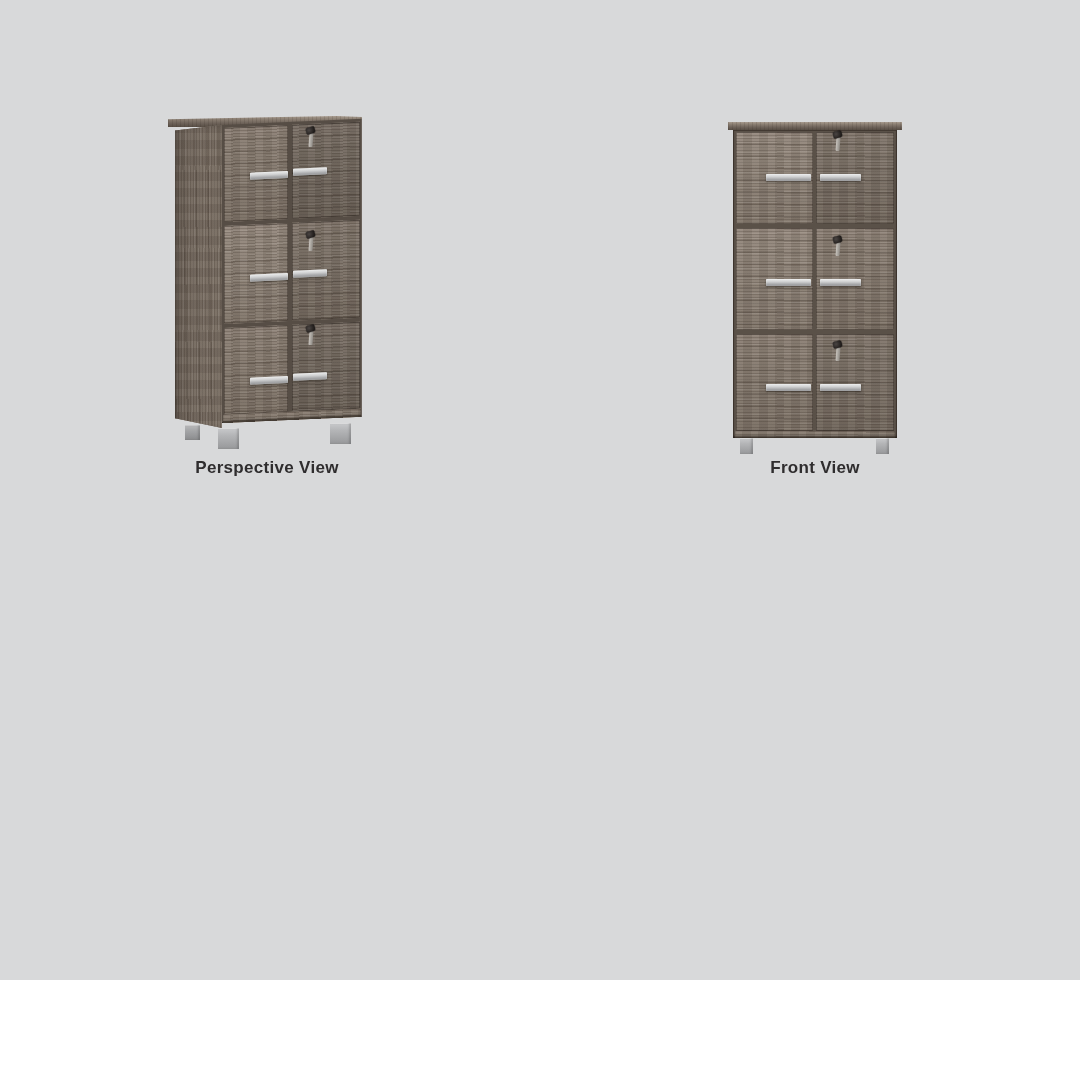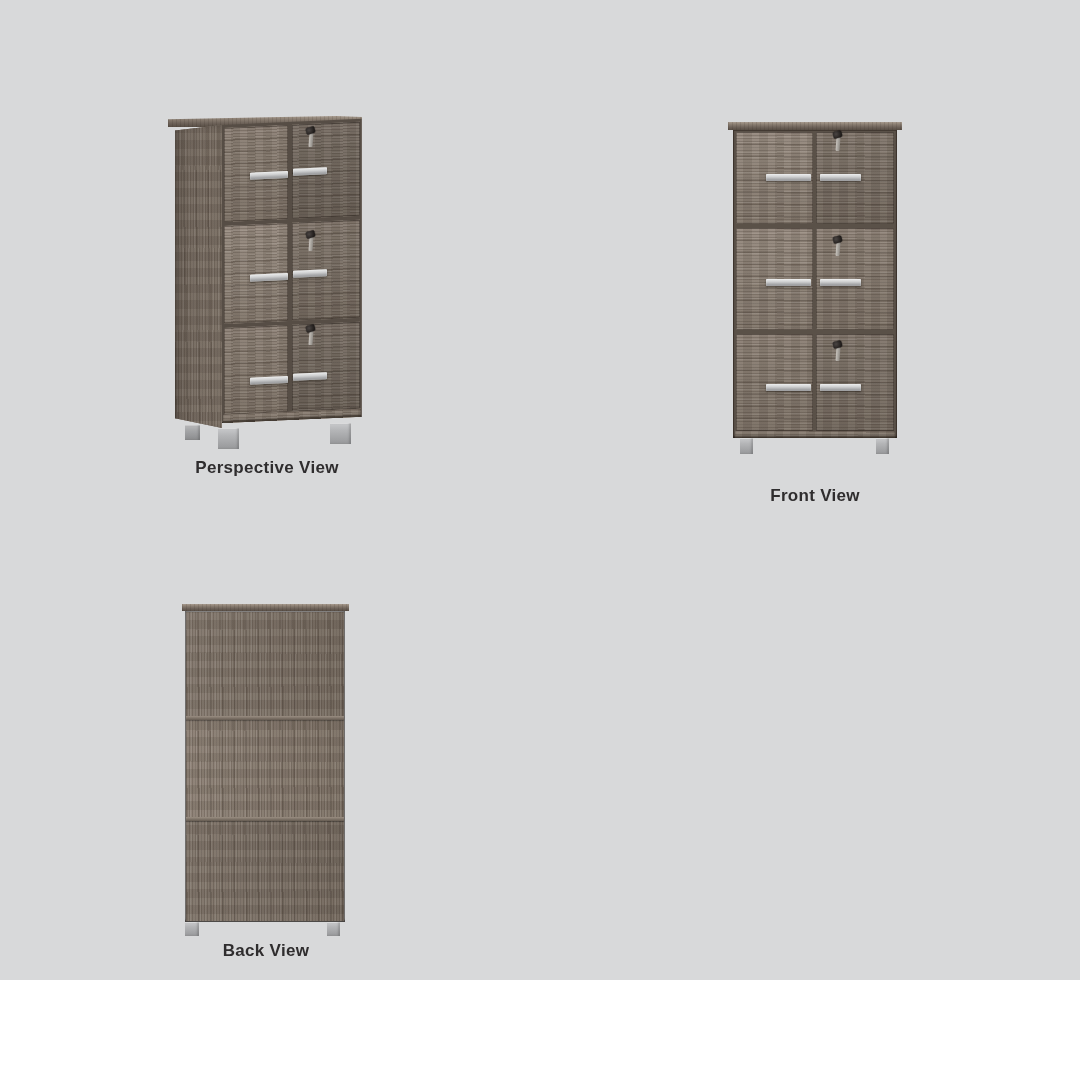--- a/index.html
+++ b/index.html
@@ -11,21 +11,21 @@
   .view{position:absolute;margin:0;padding:0;}
   #view-perspective{left:168px;top:112px;width:198px;height:380px;}
   #view-front{left:725px;top:115px;width:180px;height:377px;}
   #view-back{left:178px;top:598px;width:176px;height:377px;}
   .view-label{
     position:absolute;left:50%;transform:translateX(-50%);
     white-space:nowrap;font-weight:bold;font-size:17px;
     color:var(--label,#2f2d2e);letter-spacing:.3px;
   }
   #view-perspective .view-label{top:346px;}
-  #view-front .view-label{top:343px;margin-top:28px;}
+  #view-front .view-label{top:343px;}
   #view-back .view-label{top:343px;}
 
   
   .wood-h{
     background-color:#81756a;
     background-image:
       repeating-linear-gradient(180deg, rgba(47,37,28,.20) 0 1px, transparent 1px 3px),
       repeating-linear-gradient(179.3deg, rgba(255,255,255,.07) 0 1px, transparent 1px 5px),
       repeating-linear-gradient(181deg, rgba(40,30,22,.16) 0 2px, transparent 2px 12px),
       repeating-linear-gradient(90deg, rgba(255,255,255,.035) 0 7px, rgba(0,0,0,.05) 7px 16px),
@@ -204,31 +204,14 @@
             <i class="shaft"></i>
             <i class="bow"></i>
           </span>
 
         <div class="fv-base wood-h"></div>
       </div>
     </div>
     <figcaption class="view-label">Front View</figcaption>
   </figure>
 
-  <figure class="view" id="view-back">
-    <div style="position:absolute;inset:0;">
-      <div class="bv-top topboard"></div>
-
-      <div class="foot" style="left:7px;top:324px;width:14px;height:14px;"></div>
-      <div class="foot" style="left:149px;top:324px;width:13px;height:14px;"></div>
-
-      <div class="bv-body">
-        <div class="bv-sec wood-v" style="top:1px;height:104px;filter:brightness(.98);"></div>
-        <div class="bv-sec wood-v" style="top:109px;height:97px;filter:brightness(1.04);"></div>
-        <div class="bv-sec wood-v" style="top:210px;height:100px;filter:brightness(.96);"></div>
-        <div class="bv-rail" style="top:105px;"></div>
-        <div class="bv-rail" style="top:206px;"></div>
-      </div>
-    </div>
-    <figcaption class="view-label">Back View</figcaption>
-  </figure>
 
 </div>
 
 </body></html>

